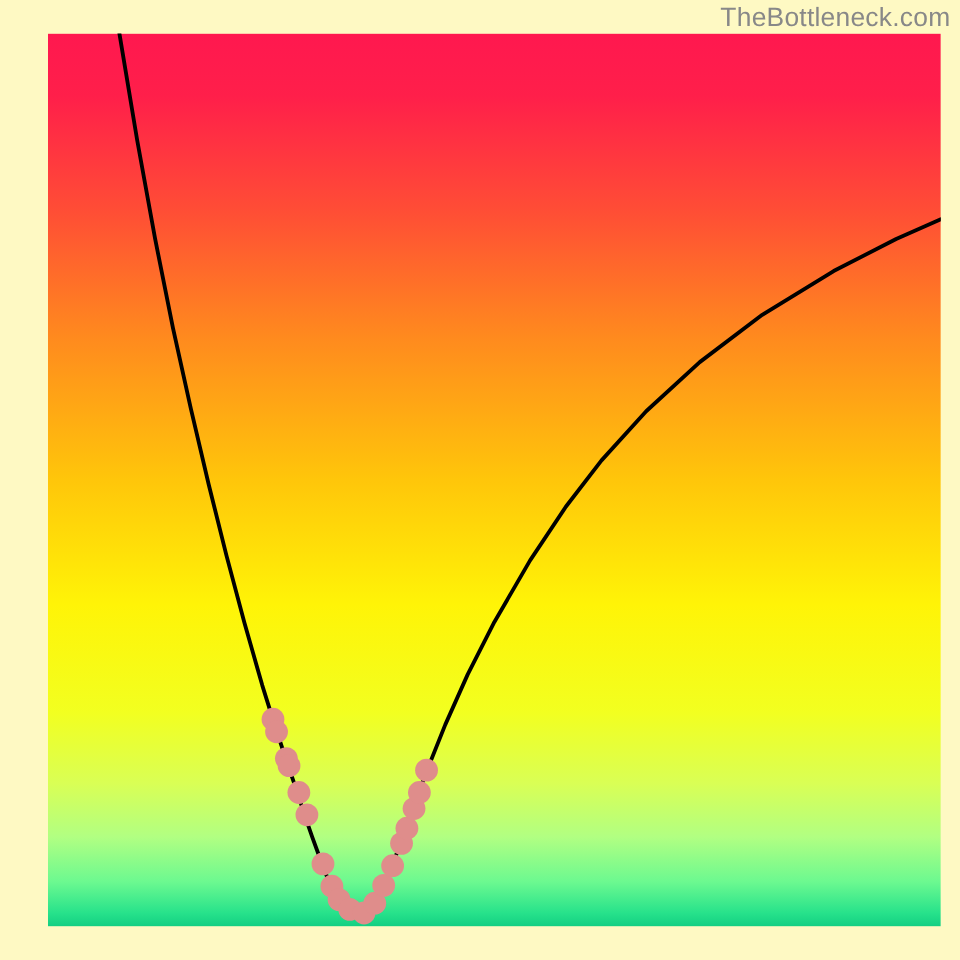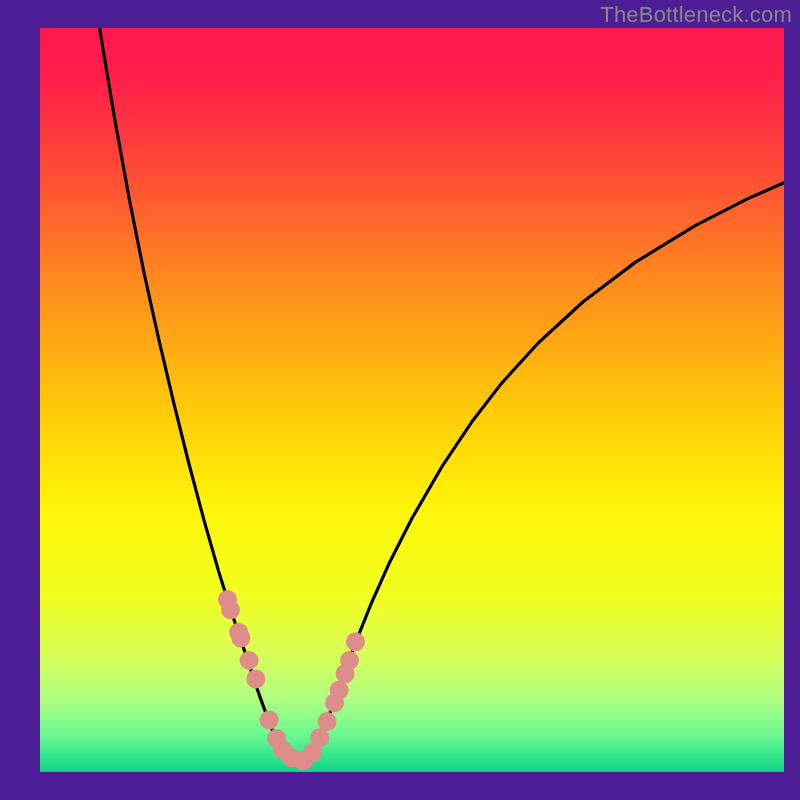--- a/index.html
+++ b/index.html
@@ -8,21 +8,21 @@
     width: 800px;
     height: 800px;
     background: #000;
     font-family: Arial, Helvetica, sans-serif;
     overflow: hidden;
   }
   .outer {
     position: relative;
     width: 800px;
     height: 800px;
-    background: #4c1d95;
+    background: #fef9c3;
   }
   .watermark {
     position: absolute;
     top: 2px;
     right: 8px;
     color: #888;
     font-size: 22px;
     font-weight: 400;
     letter-spacing: 0.2px;
     z-index: 20;

